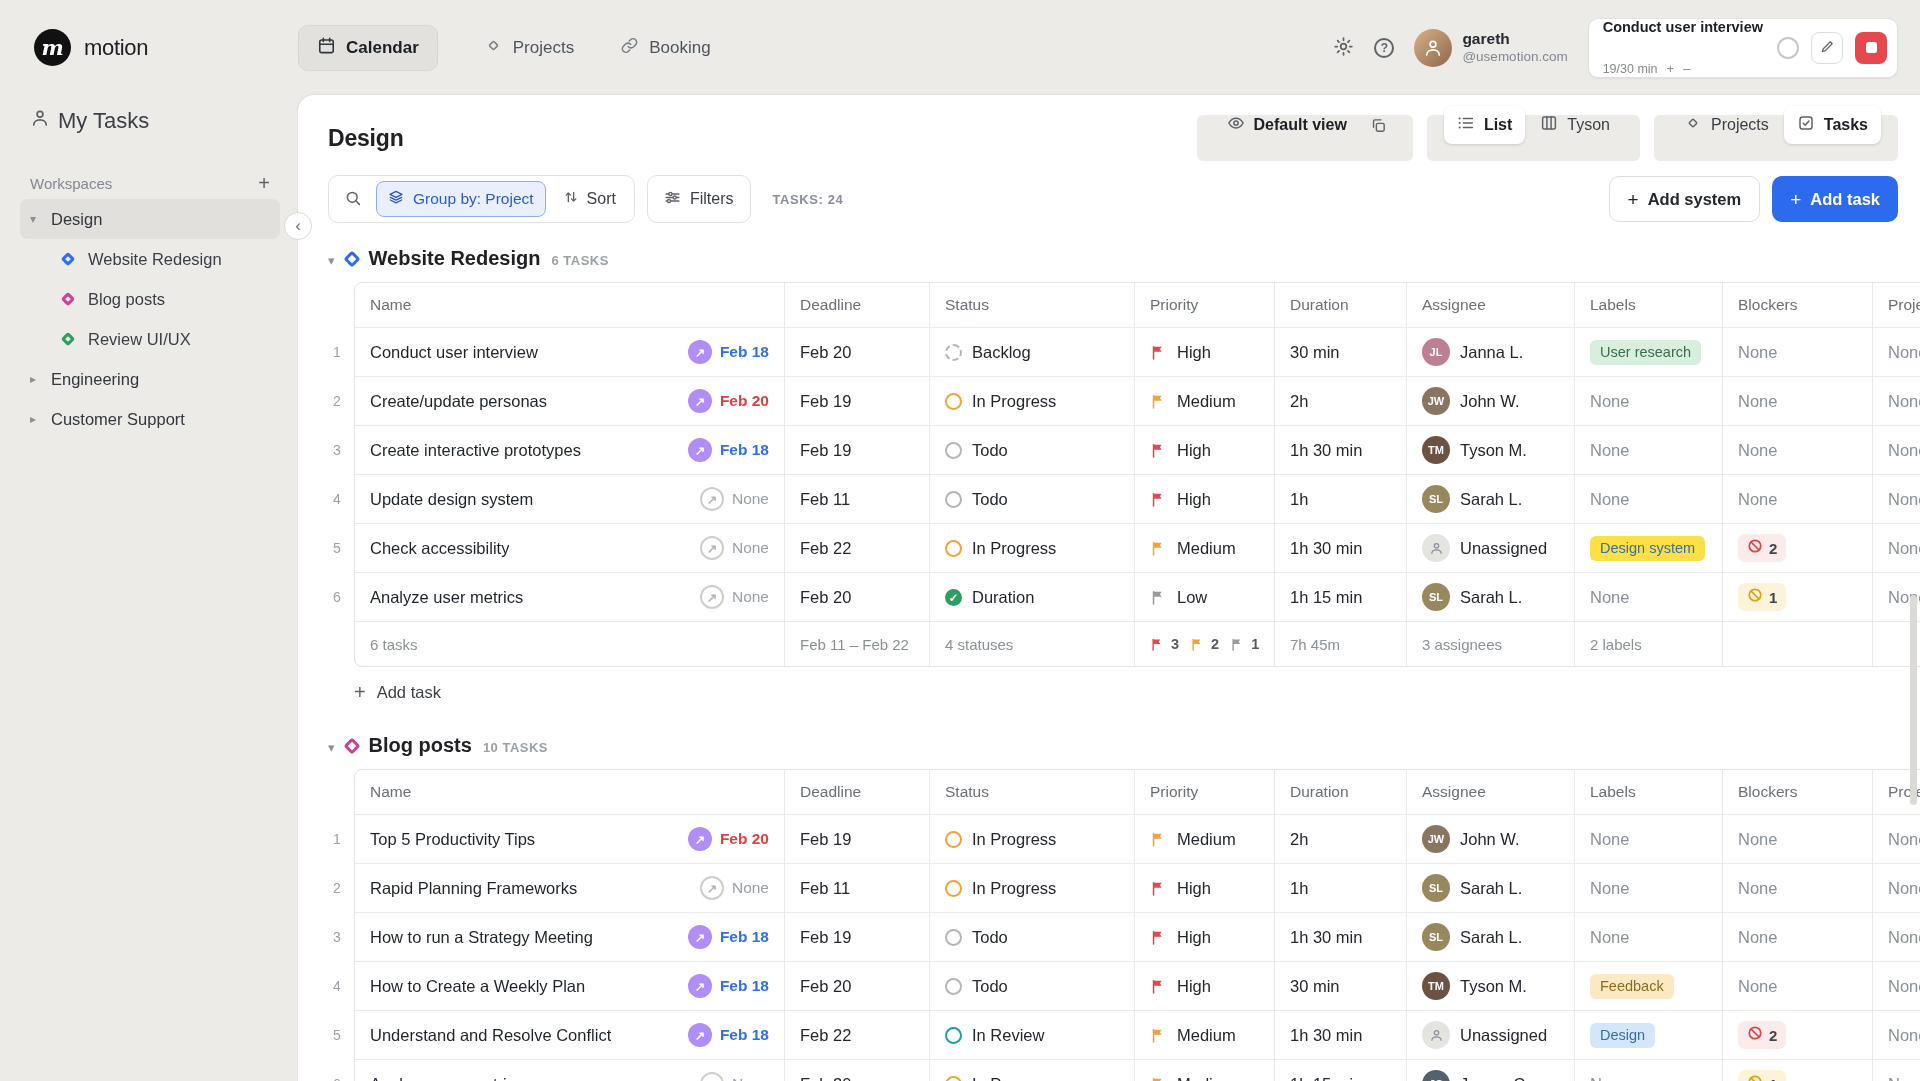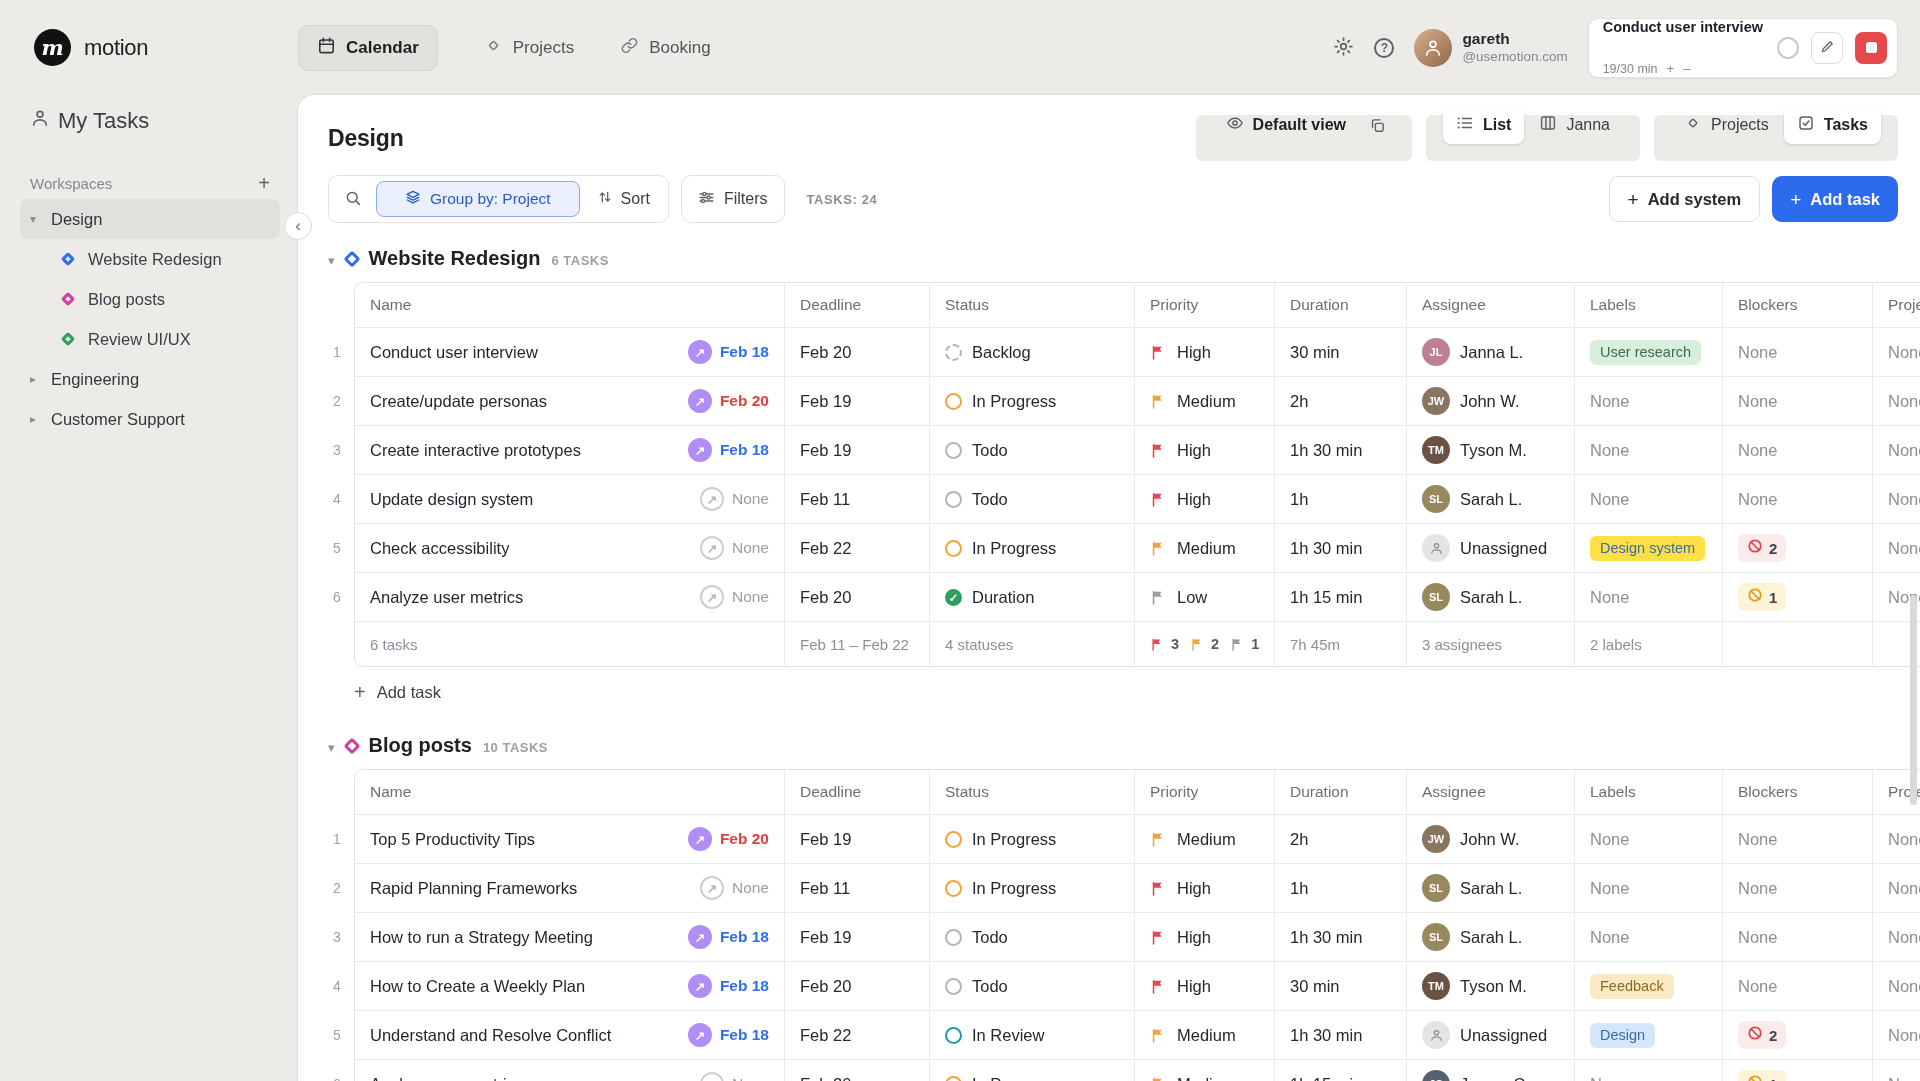--- a/index.html
+++ b/index.html
@@ -72,21 +72,21 @@
   .vitem.selected { background:#fff; box-shadow:0 1px 3px rgba(0,0,0,.14); font-weight:700; color:#1c1f23; }
   .vitem.strong { font-weight:700; color:#1c1f23; }
   .viconbtn { width:34px; height:34px; display:grid; place-items:center; color:#5f6368; border-radius:8px; }
   .viconbtn svg { width:17px; height:17px; }
 
   .toolbar { display:flex; align-items:center; gap:12px; margin:14px 22px 0 30px; }
   .searchsort { display:flex; align-items:center; gap:4px; background:#fff; border:1px solid #e3e1de; border-radius:10px; height:48px; padding:5px; }
   .toolicon { width:38px; height:38px; display:grid; place-items:center; color:#5f6368; }
   .toolicon svg { width:18px; height:18px; }
   .groupby { display:flex; align-items:center; gap:9px; background:#e9effc; border:1px solid #8fadec; color:#2b5bc7;
-             font-size:15.5px; font-weight:500; border-radius:8px; height:36px; padding:0 28px; }
+             font-size:15.5px; font-weight:500; border-radius:8px; height:36px; padding:0 11px; }
   .groupby svg { width:16px; height:16px; }
   .sortbtn { display:flex; align-items:center; gap:8px; font-size:16px; font-weight:500; color:#3b3f45; padding:0 13px; height:36px; }
   .sortbtn svg { width:16px; height:16px; color:#5f6368; }
   .filters { display:flex; align-items:center; gap:9px; background:#fff; border:1px solid #e3e1de; border-radius:10px; height:48px; padding:0 16px; font-size:16px; font-weight:500; color:#3b3f45; }
   .filters svg { width:17px; height:17px; color:#5f6368; }
   .taskcount { font-size:13px; font-weight:600; letter-spacing:.6px; color:#8a8f98; margin-left:10px; }
   .spacer { flex:1; }
   .btn { display:flex; align-items:center; gap:9px; height:46px; border-radius:10px; padding:0 18px; font-size:16.5px; font-weight:600; }
   .btn .plus { font-size:19px; font-weight:400; line-height:1; }
   .btn.white { background:#fff; border:1px solid #e0deda; color:#26292e; }
@@ -289,21 +289,21 @@
                     <path d="M8.5 6h12M8.5 12h12M8.5 18h12"></path>
                     <path d="M3.5 6h.01M3.5 12h.01M3.5 18h.01" stroke-width="2.8"></path>
                   </svg></span>
               <span>List</span>
             </button>
             <button class="vitem">
               <span><svg class="svg" viewBox="0 0 24 24">
                     <rect x="3.5" y="4" width="17" height="16" rx="2"></rect>
                     <path d="M9.2 4v16M14.8 4v16"></path>
                   </svg></span>
-              <span>Janna</span>
+              <span>Tyson</span>
             </button>
           </div>
           <div class="vgroup">
             <button class="vitem">
               <span><svg class="svg" viewBox="0 0 24 24">
                     <rect x="8.1" y="8.1" width="7.8" height="7.8" rx="1.5" transform="rotate(45 12 12)"></rect>
                   </svg></span>
               <span>Projects</span>
             </button>
             <button class="vitem selected">

